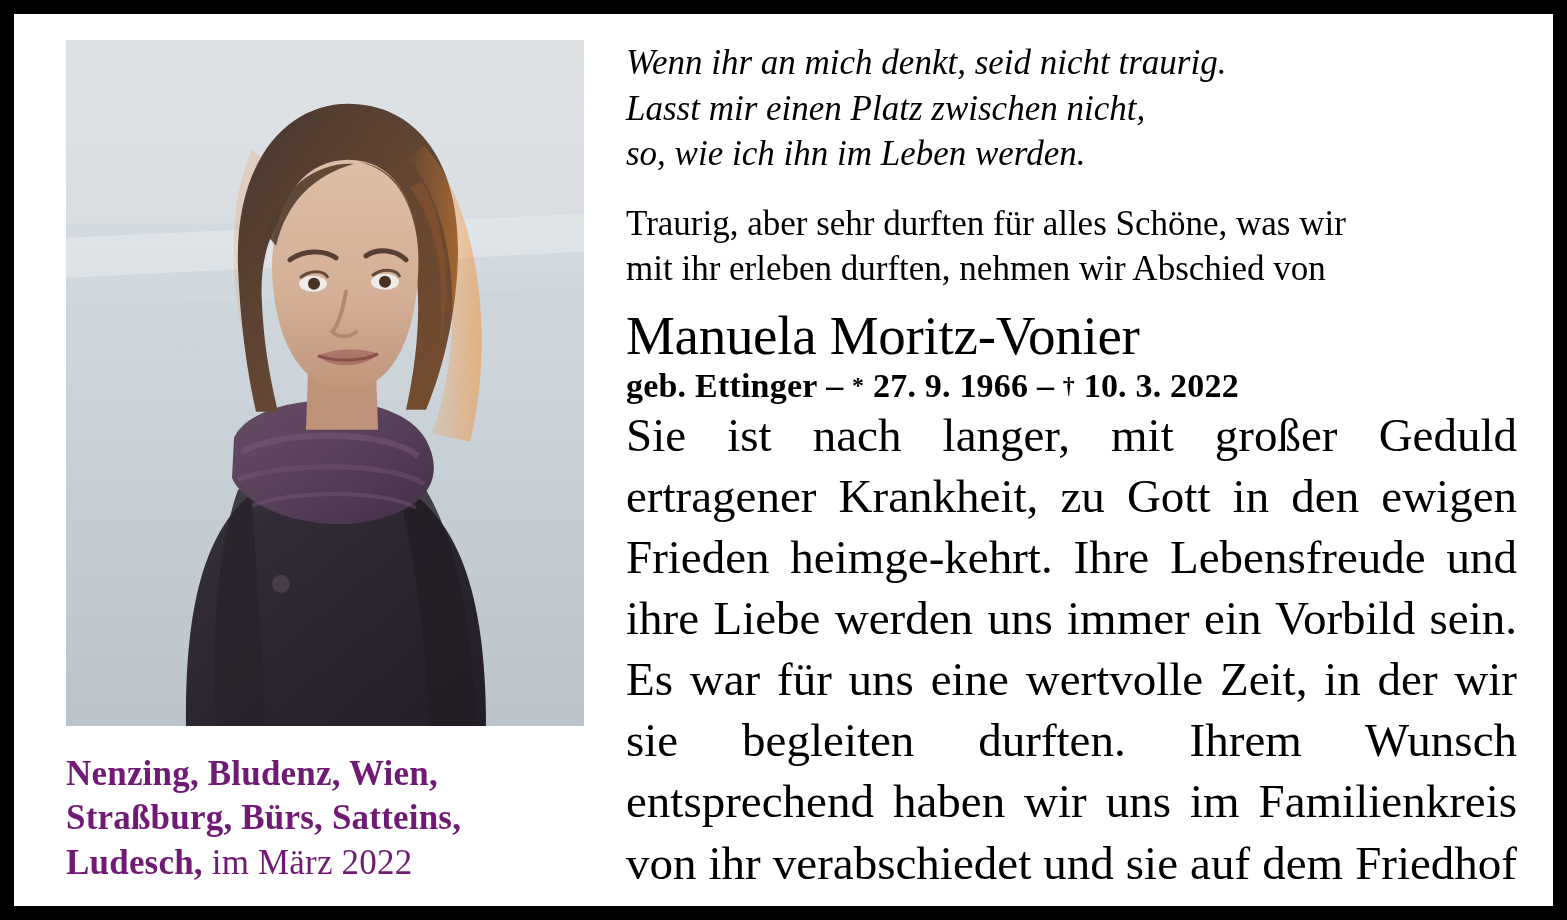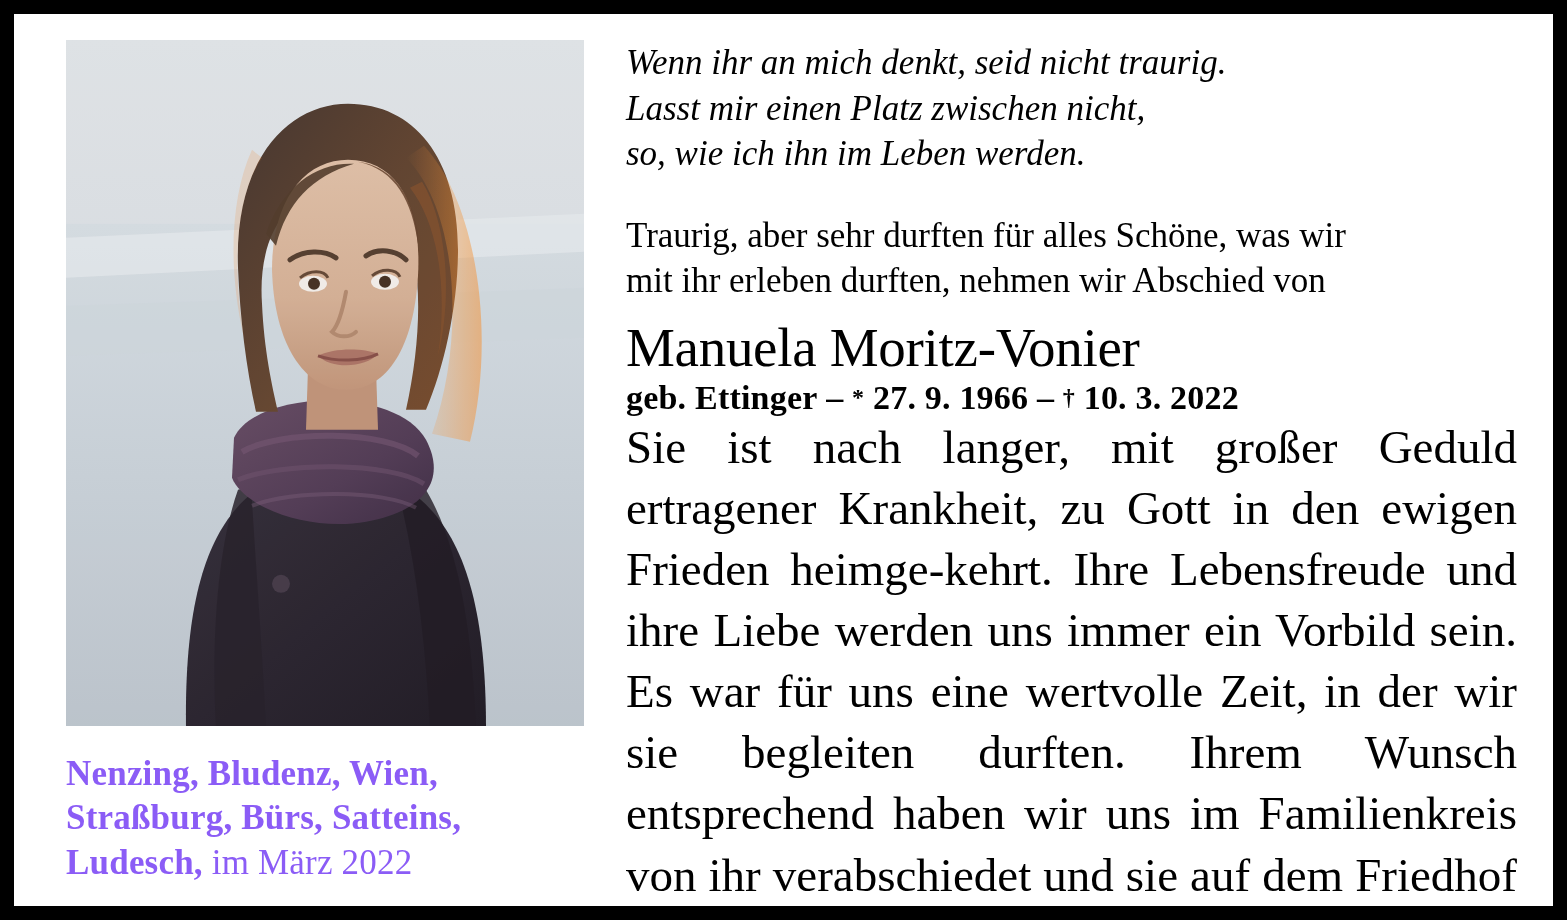--- a/index.html
+++ b/index.html
@@ -50,42 +50,42 @@
   .portrait svg {
     display: block;
     width: 100%;
     height: 100%;
   }
   .location-block {
     margin-top: 26px;
     font-family: "Liberation Serif", serif;
     font-size: 35px;
     line-height: 1.28;
-    color: #8b5cf6;
+    color: #701a75;
     letter-spacing: 0.2px;
   }
   .location-block .places {
     font-weight: bold;
   }
   .location-block .date {
     font-weight: normal;
   }
   
   .right-col {
     flex: 1 1 auto;
     padding-left: 40px;
     display: flex;
     flex-direction: column;
     color: #000;
   }
   .poem {
     font-style: italic;
     font-size: 35px;
     line-height: 1.30;
-    margin-bottom: 36px;
+    margin-bottom: 24px;
   }
   .poem div {
     white-space: nowrap;
   }
   .intro {
     font-size: 35px;
     line-height: 1.30;
     margin-bottom: 14px;
   }
   .intro div {

